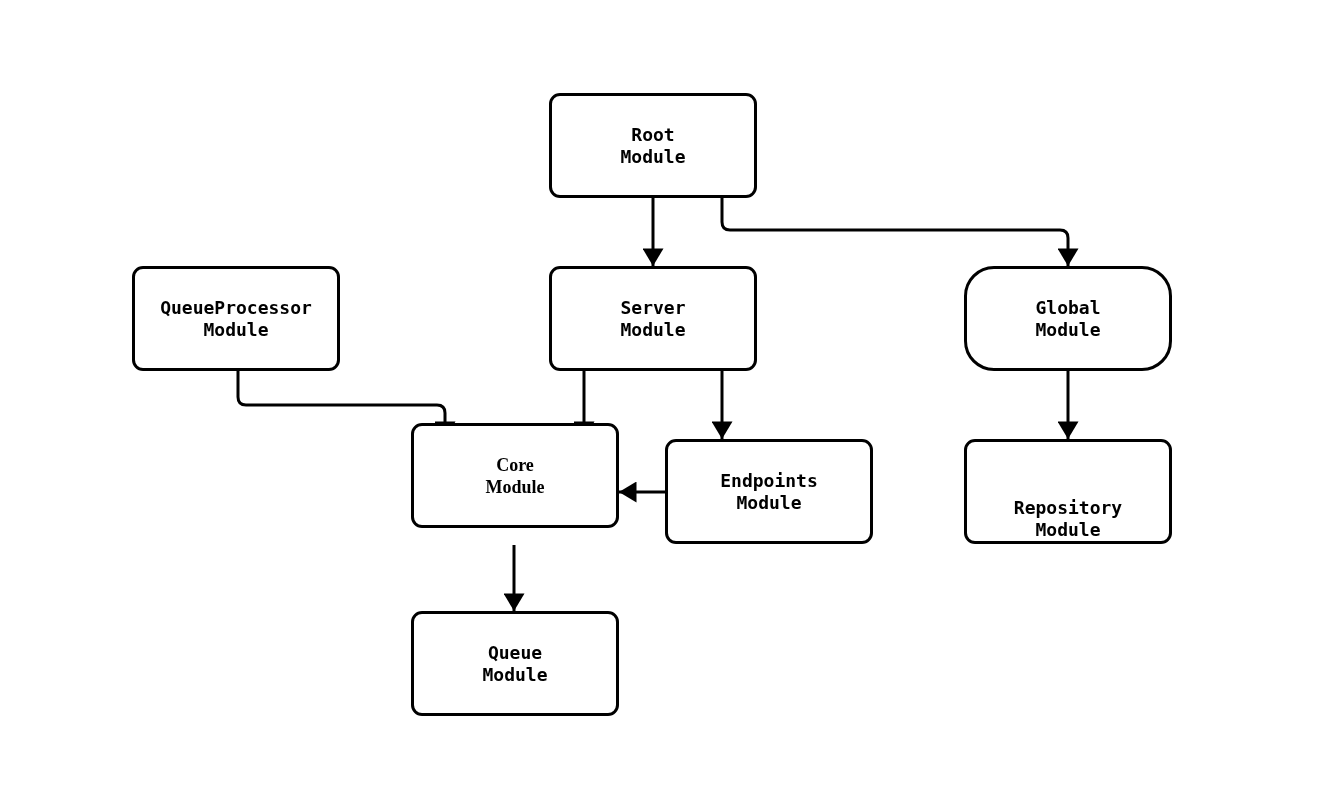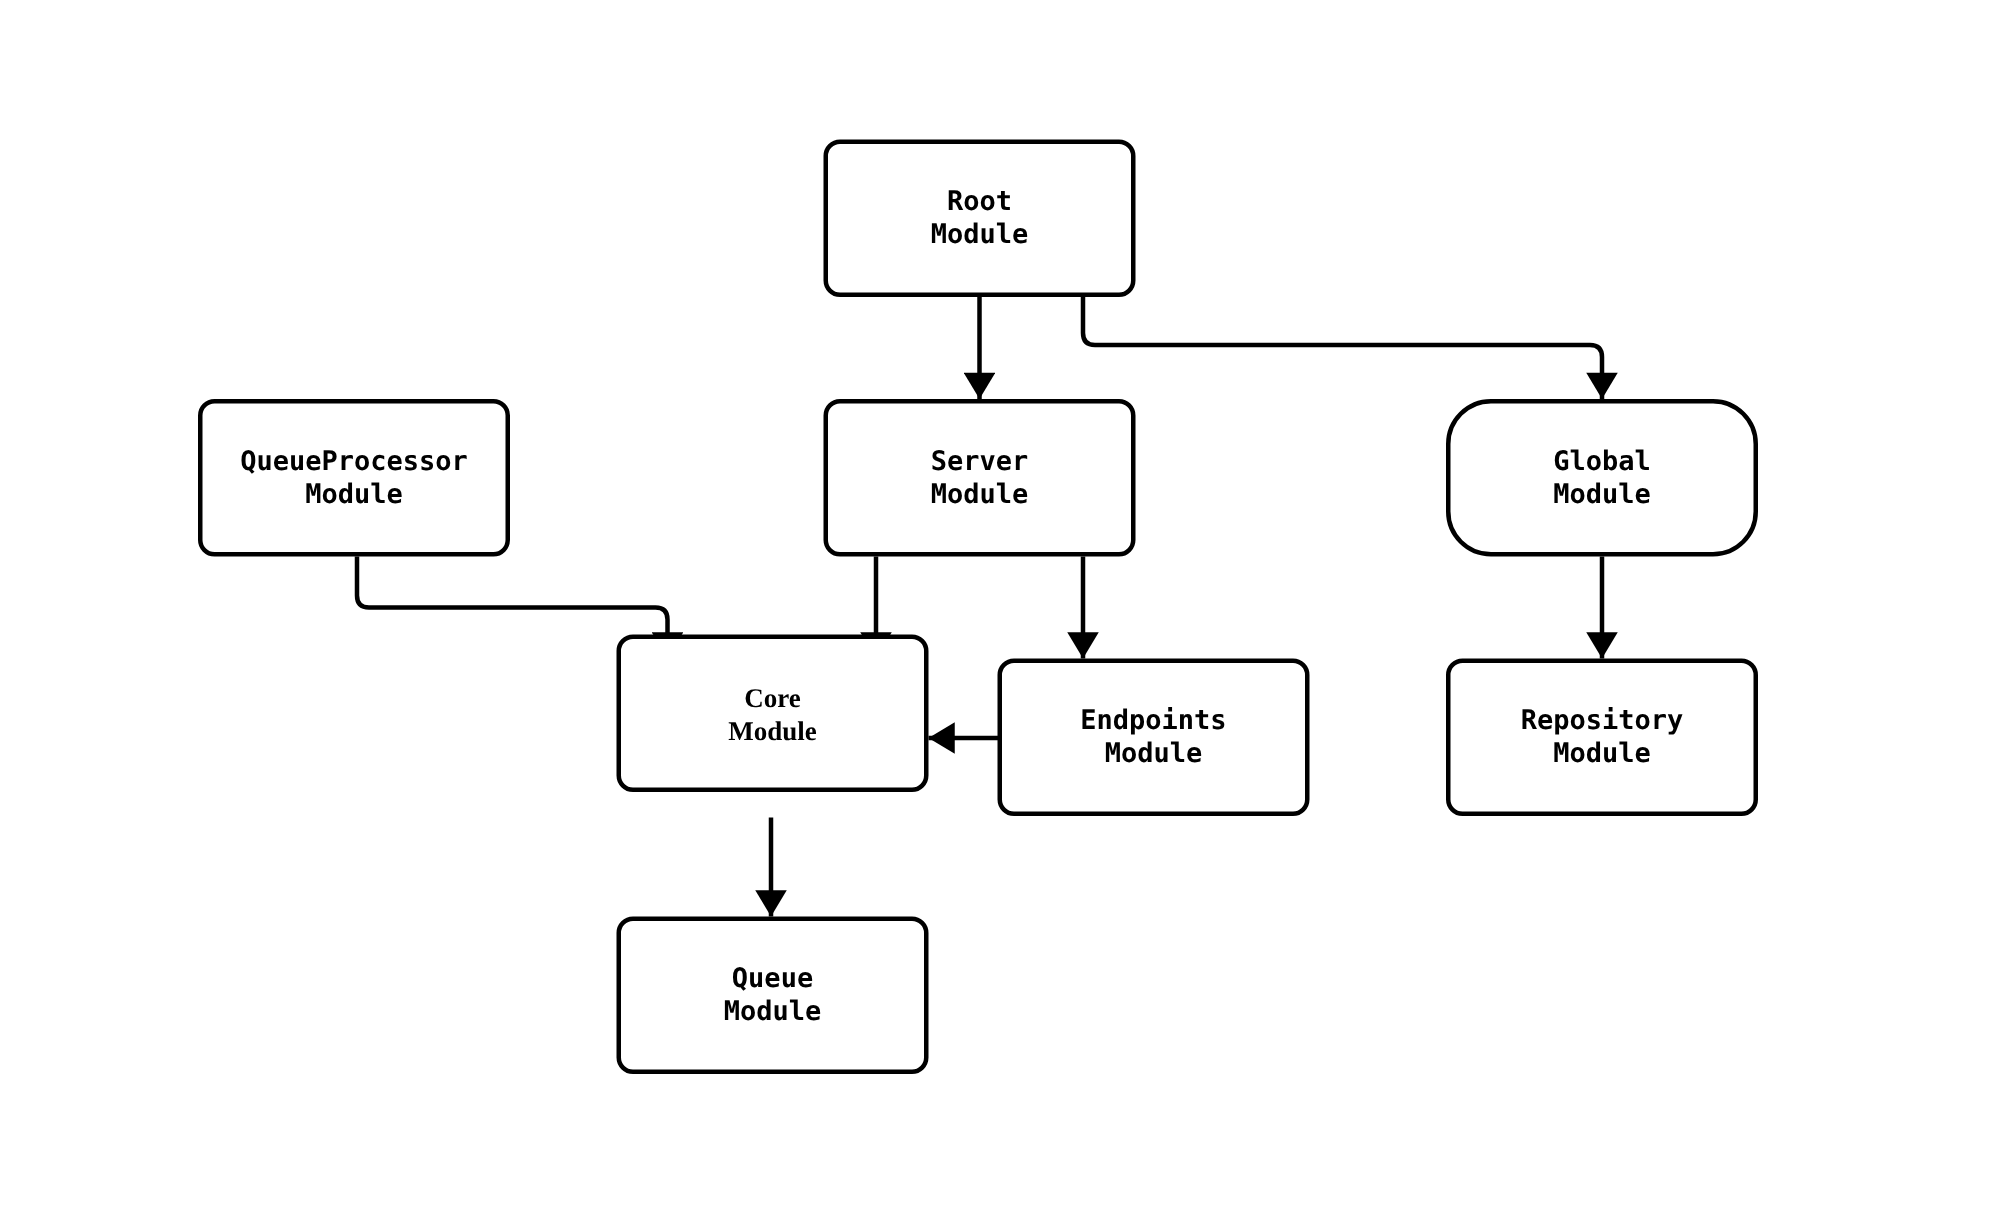--- a/index.html
+++ b/index.html
@@ -47,21 +47,21 @@
     font-weight: bold;
     color: #000000;
     white-space: pre-line;
   }
   .n-root          { left: 549px; top: 93px;  }
   .n-server        { left: 549px; top: 266px; }
   .n-global        { left: 964px; top: 266px; border-radius: 30px; }
   .n-queueprocessor{ left: 132px; top: 266px; }
   .n-core          { left: 411px; top: 423px; font-family: Liberation Serif, serif; }
   .n-endpoints     { left: 665px; top: 439px; }
-  .n-repository    { left: 964px; top: 439px; }
+  .n-repository    { left: 964px; top: 439px; align-items: flex-end; }
   .n-queue         { left: 411px; top: 611px; justify-content: center; }
 </style>
 </head>
 <body>
 
 <div class="canvas">
 
   <svg class="edges-layer" width="1337" height="809" viewBox="0 0 1337 809" xmlns="http://www.w3.org/2000/svg">
     <defs>
       <marker id="arrow" viewBox="0 0 12 12" markerWidth="21" markerHeight="21" markerUnits="userSpaceOnUse" refX="11" refY="6" orient="auto">

